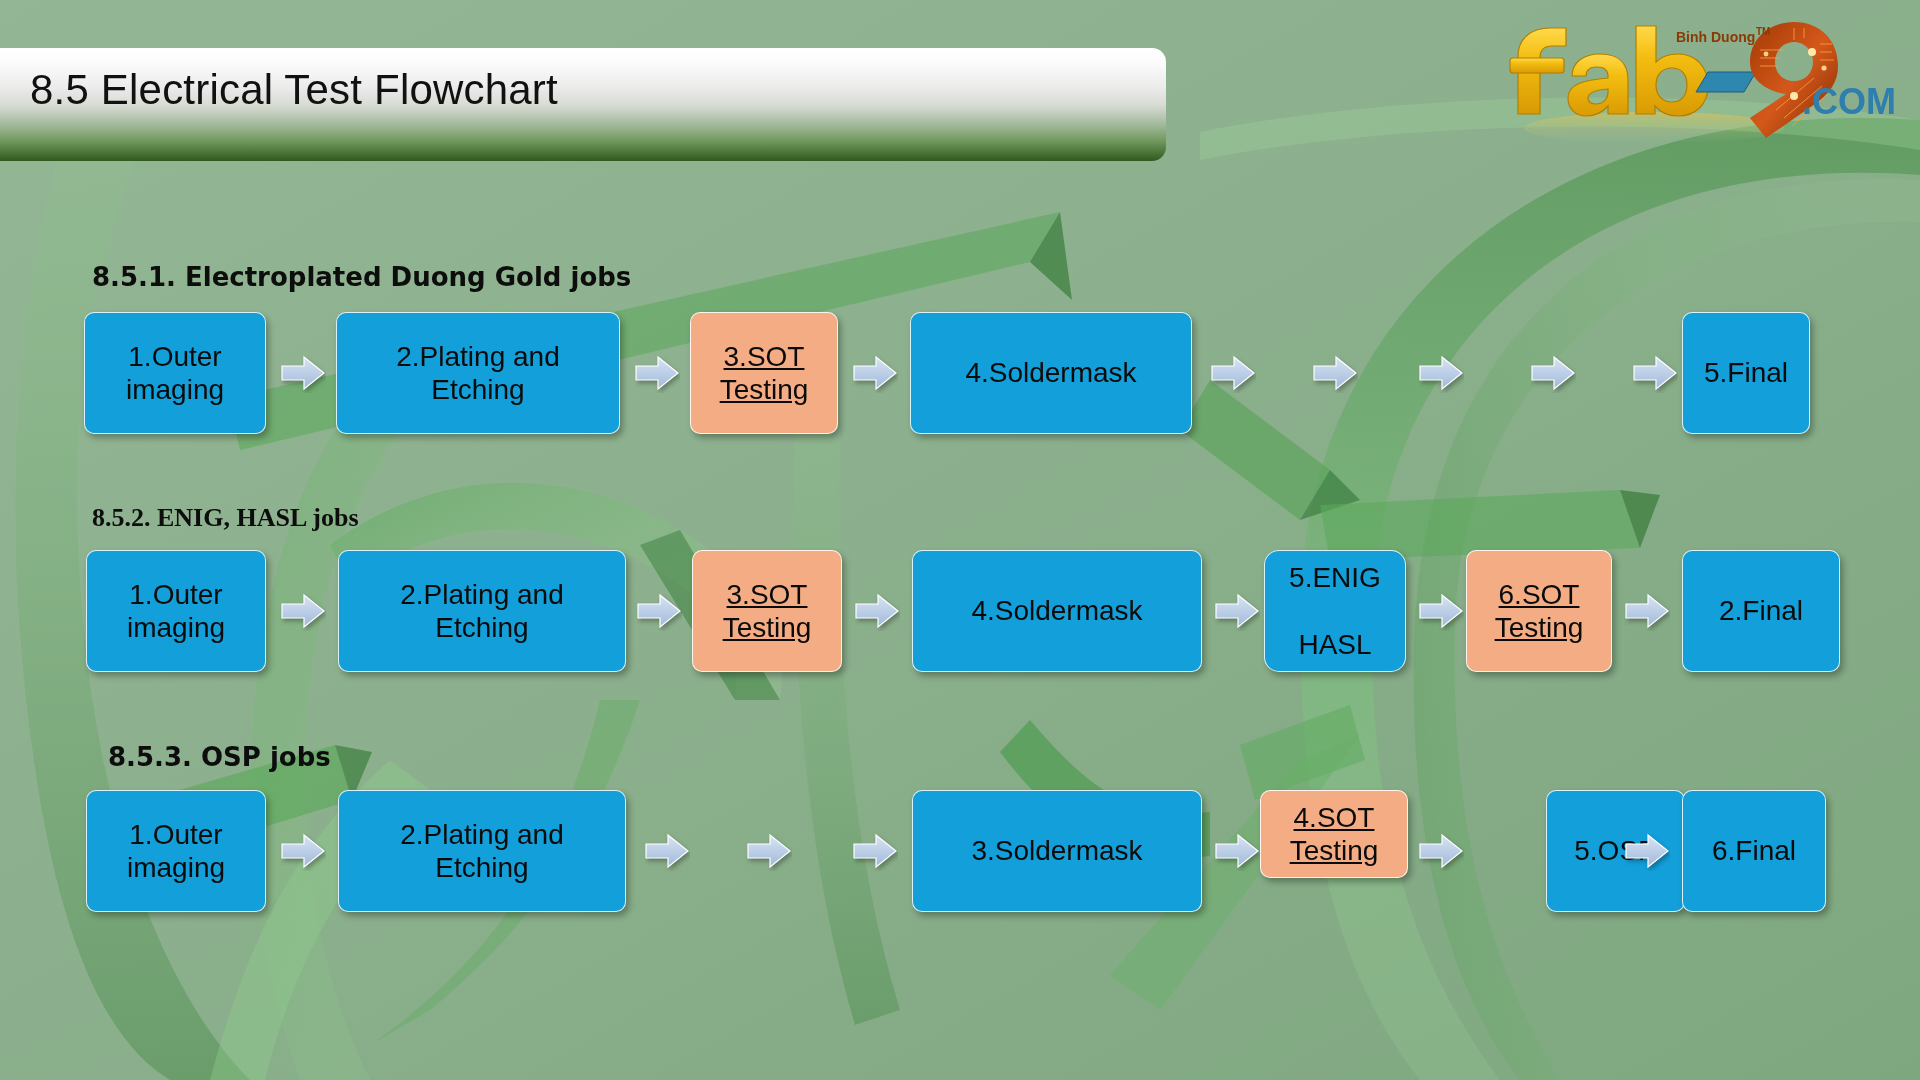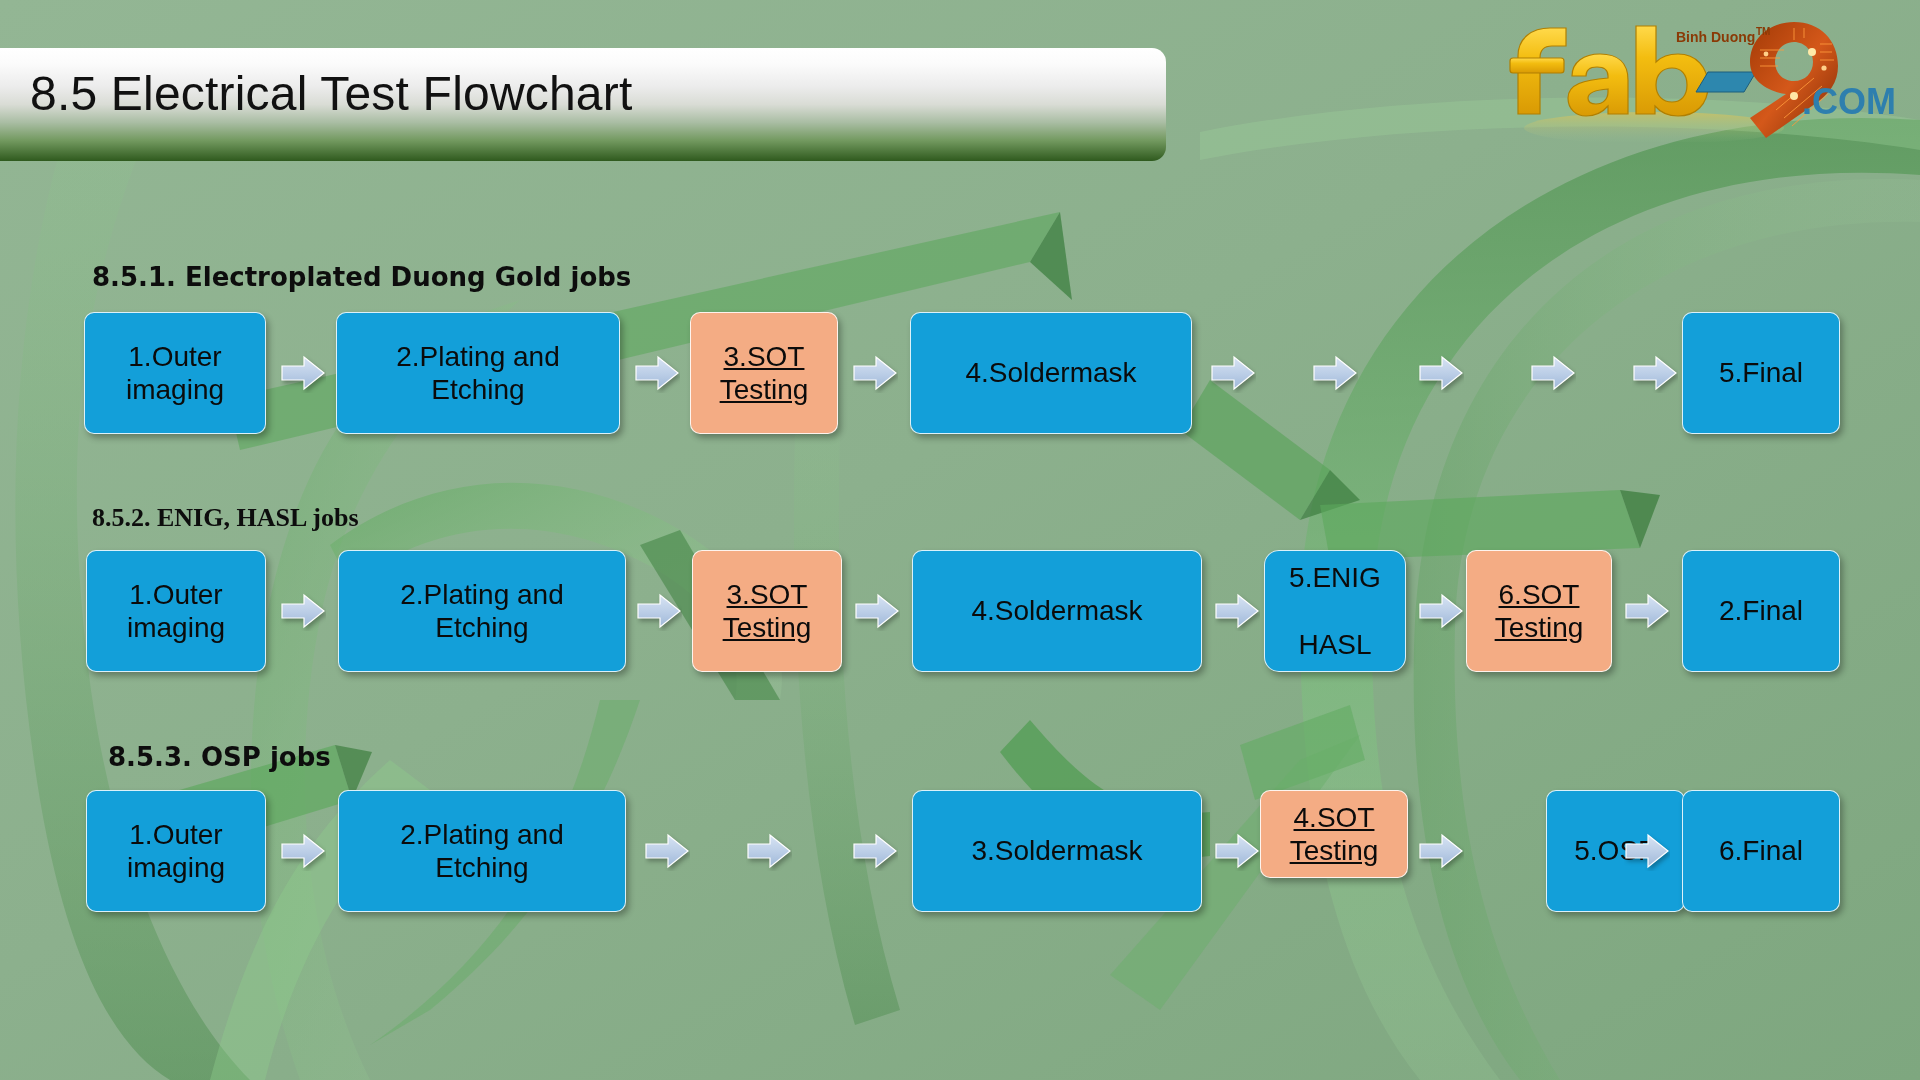--- a/index.html
+++ b/index.html
@@ -18,21 +18,21 @@
     position:absolute; left:0; top:48px; width:1166px; height:113px;
     border-radius:0 14px 14px 0;
     background:linear-gradient(to bottom,
         #ffffff 0%, #fbfbfb 14%, #ececec 34%,
         #d9dcd5 50%, #a9bda3 66%, #72995f 82%, #2f5a1e 100%);
     z-index:3;
   }
   #title-text {
     position:absolute; left:30px; top:66px;
     font-family:"Liberation Sans", sans-serif;
-    font-size:48px; font-weight:400; color:#111;
+    font-size:42px; font-weight:400; color:#111;
     letter-spacing:0.2px; white-space:nowrap; z-index:4;
   }
 
   
   #logo { position:absolute; right:26px; top:10px; width:400px; height:132px; z-index:4; }
 
   
   .row { position:absolute; left:0; width:1920px; z-index:2; }
   .row-title {
     position:absolute; left:92px;
@@ -207,21 +207,21 @@
       </div>
       <div class="node blue" style="left: 336px; top: 312px; width: 284px; height: 122px;">
         <span>2.Plating and<br>Etching</span>
       </div>
       <div class="node orange" style="left: 690px; top: 312px; width: 148px; height: 122px;">
         <span>3.SOT<br>Testing</span>
       </div>
       <div class="node blue" style="left: 910px; top: 312px; width: 282px; height: 122px;">
         <span>4.Soldermask</span>
       </div>
-      <div class="node blue" style="left: 1682px; top: 312px; width: 158px; height: 122px;">
+      <div class="node blue" style="left: 1682px; top: 312px; width: 128px; height: 122px;">
         <span>5.Final</span>
       </div>
       <div class="arrow" style="left: 280px; top: 353px;">
   <svg viewBox="0 0 46 40" width="46" height="40">
     <defs>
       <linearGradient id="ag0" x1="0" y1="0" x2="0" y2="1">
         <stop offset="0%" stop-color="#D7E3F3"></stop>
         <stop offset="55%" stop-color="#BACDE6"></stop>
         <stop offset="100%" stop-color="#9FB8D8"></stop>
       </linearGradient>
@@ -406,21 +406,21 @@
       </div>
       <div class="node blue" style="left: 912px; top: 790px; width: 290px; height: 122px;">
         <span>3.Soldermask</span>
       </div>
       <div class="node orange" style="left: 1260px; top: 790px; width: 148px; height: 88px;">
         <span>4.SOT<br>Testing</span>
       </div>
       <div class="node blue" style="left: 1546px; top: 790px; width: 139px; height: 122px;">
         <span>5.OSP</span>
       </div>
-      <div class="node blue" style="left: 1682px; top: 790px; width: 158px; height: 122px;">
+      <div class="node blue" style="left: 1682px; top: 790px; width: 144px; height: 122px;">
         <span>6.Final</span>
       </div>
       <div class="arrow" style="left: 280px; top: 831px;">
   <svg viewBox="0 0 46 40" width="46" height="40">
     <defs>
       <linearGradient id="ag14" x1="0" y1="0" x2="0" y2="1">
         <stop offset="0%" stop-color="#D7E3F3"></stop>
         <stop offset="55%" stop-color="#BACDE6"></stop>
         <stop offset="100%" stop-color="#9FB8D8"></stop>
       </linearGradient>

